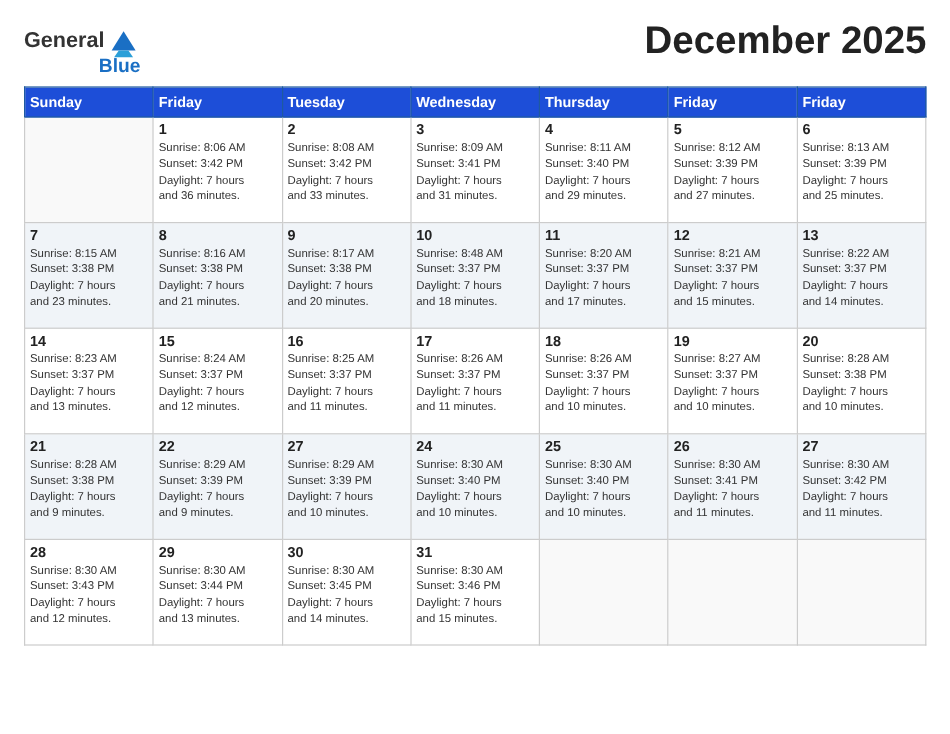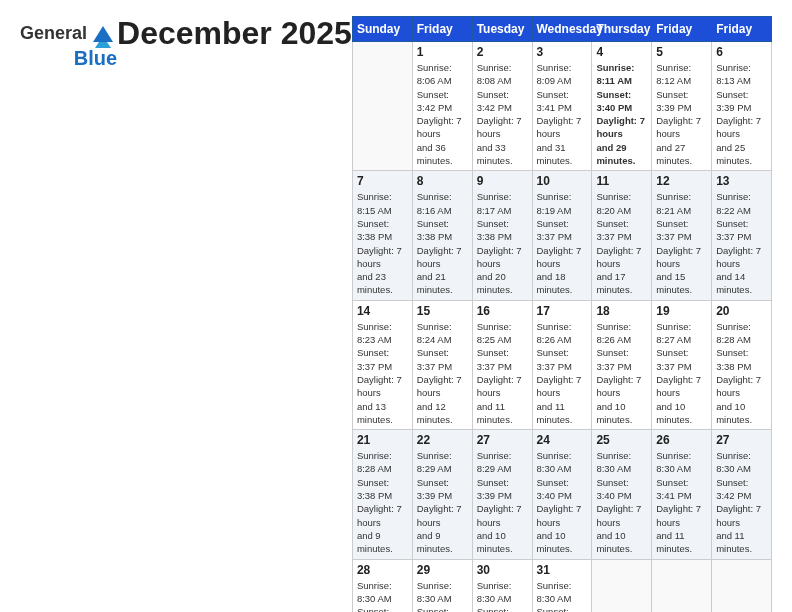--- a/index.html
+++ b/index.html
@@ -8,20 +8,21 @@
       background: #fff;
       width: 792px;
       height: 612px;
       overflow: hidden;
     }
     .page {
       width: 792px;
       height: 482px;
       padding: 16px 20px 12px 20px;
       display: flex;
+      flex-direction: column;
     }
     .header {
       display: flex;
       align-items: flex-start;
       justify-content: space-between;
       margin-bottom: 8px;
     }
     .logo {
       display: flex;
       align-items: center;
@@ -105,21 +106,21 @@
   <div class="header">
     <div class="logo">
       <div style="display:flex;flex-direction:column;align-items:flex-end;">
         <div style="display:flex;align-items:center;">
           <span class="logo-text">General</span>
           <svg class="logo-icon" viewBox="0 0 28 28" xmlns="http://www.w3.org/2000/svg">
             <polygon points="4,22 14,6 24,22" fill="#1a6fc4"></polygon>
             <polygon points="10,22 18,22 22,28 6,28" fill="#2a9fd8"></polygon>
           </svg>
         </div>
-        <span class="logo-text logo-blue" style="font-size:20px;font-weight:bold;line-height:1;">Blue</span>
+        <span class="logo-text logo-blue" style="font-size:16px;font-weight:bold;line-height:1;">Blue</span>
       </div>
     </div>
     <div class="title-block">
       <div class="month-title">December 2025</div>
     </div>
   </div>
 
   <table class="calendar">
     <thead>
       <tr>
@@ -151,21 +152,21 @@
           </td>
           <td>
             <span class="day-number">3</span>
             <div class="day-info" style="white-space: pre-line;">Sunrise: 8:09 AM
 Sunset: 3:41 PM
 Daylight: 7 hours
 and 31 minutes.</div>
           </td>
           <td>
             <span class="day-number">4</span>
-            <div class="day-info" style="white-space: pre-line; font-weight: bold;">Sunrise: 8:11 AM
+            <div class="day-info" style="white-space: pre-line;">Sunrise: 8:11 AM
 Sunset: 3:40 PM
 Daylight: 7 hours
 and 29 minutes.</div>
           </td>
           <td>
             <span class="day-number">5</span>
             <div class="day-info" style="white-space: pre-line;">Sunrise: 8:12 AM
 Sunset: 3:39 PM
 Daylight: 7 hours
 and 27 minutes.</div>
@@ -195,21 +196,21 @@
           </td>
           <td>
             <span class="day-number">9</span>
             <div class="day-info" style="white-space: pre-line;">Sunrise: 8:17 AM
 Sunset: 3:38 PM
 Daylight: 7 hours
 and 20 minutes.</div>
           </td>
           <td>
             <span class="day-number">10</span>
-            <div class="day-info" style="white-space: pre-line;">Sunrise: 8:19 AM
+            <div class="day-info" style="white-space: pre-line;">Sunrise: 8:48 AM
 Sunset: 3:37 PM
 Daylight: 7 hours
 and 18 minutes.</div>
           </td>
           <td>
             <span class="day-number">11</span>
             <div class="day-info" style="white-space: pre-line;">Sunrise: 8:20 AM
 Sunset: 3:37 PM
 Daylight: 7 hours
 and 17 minutes.</div>

